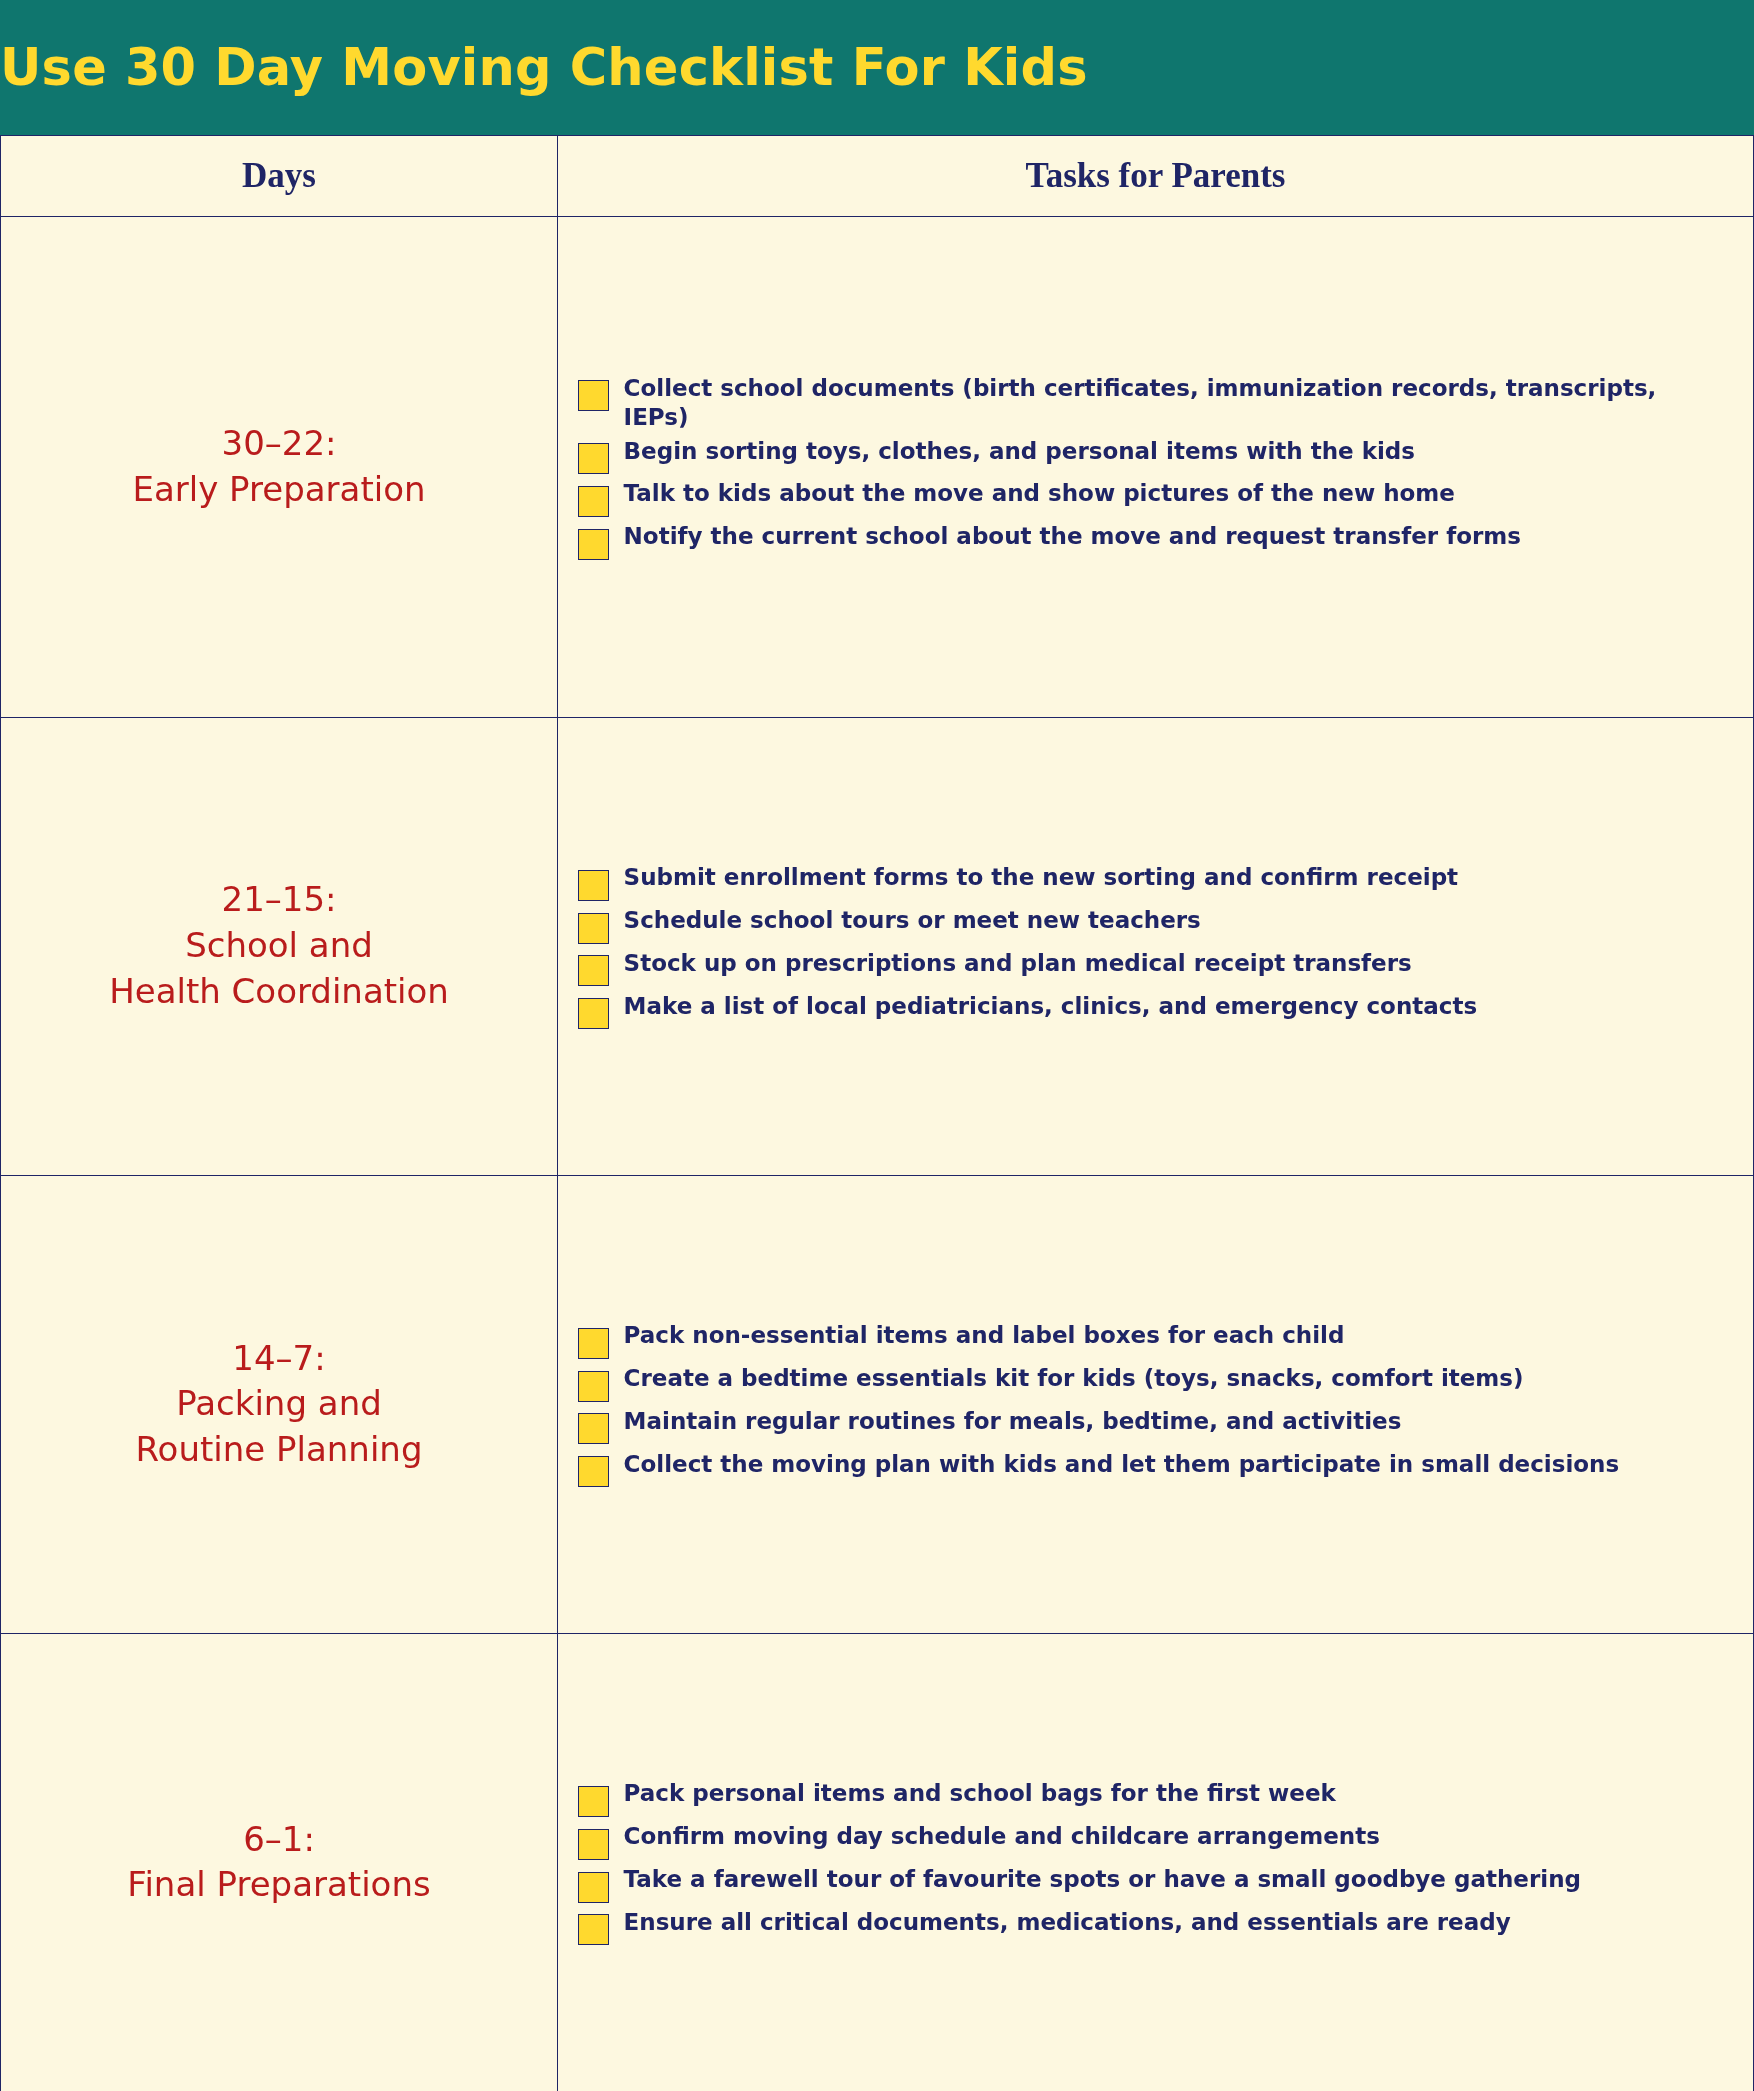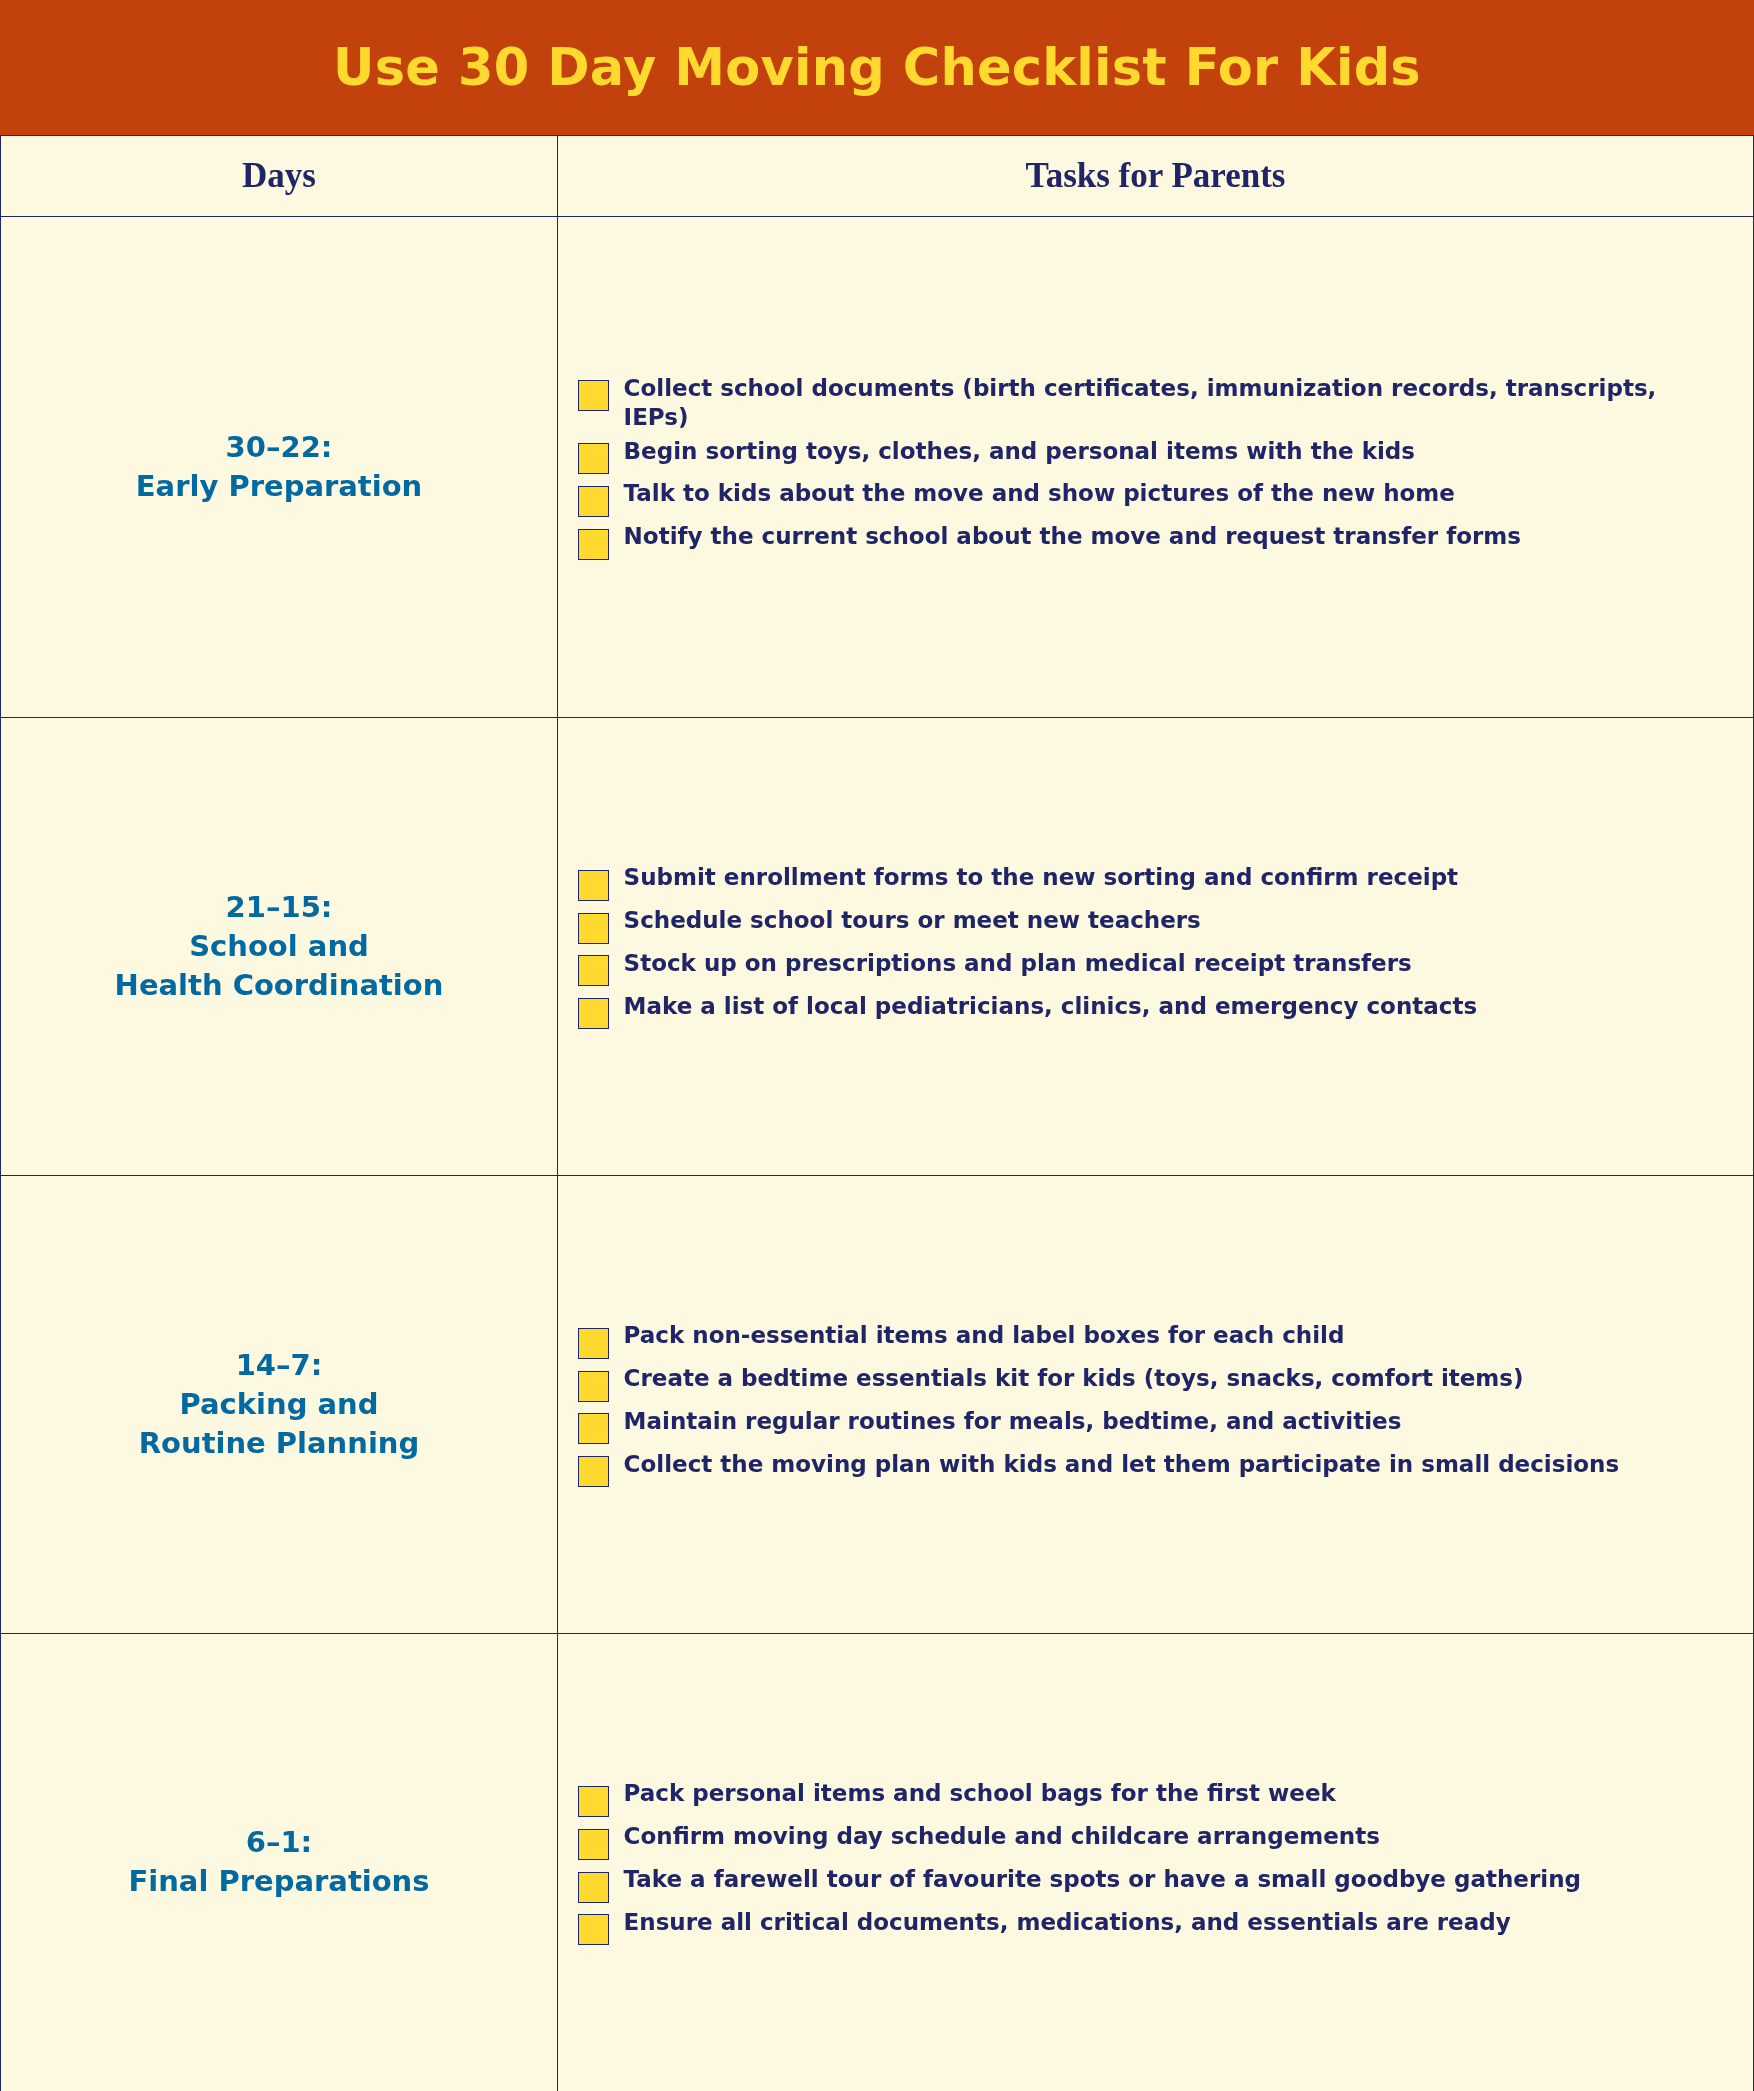--- a/index.html
+++ b/index.html
@@ -10,25 +10,25 @@
     font-family: "DejaVu Sans", sans-serif;
   }
   .page {
     width: 1754px;
     min-height: 2092px;
     background: #fdf8e0;
     display: flex;
     flex-direction: column;
   }
   .title-bar {
-    background: #c2410c;
+    background: #0f766e;
     height: 135px;
     display: flex;
     align-items: center;
-    justify-content: center;
+    justify-content: flex-start;
   }
   .title-bar h1 {
     margin: 0;
     color: #ffd92e;
     font-size: 51px;
     font-weight: bold;
     letter-spacing: 0.2px;
     font-family: "DejaVu Sans", sans-serif;
     text-align: center;
   }
@@ -48,23 +48,23 @@
   .head-cell {
     text-align: center;
     padding: 20px 9.1px;
     color: #1f2566;
     font-size: 35px;
     font-weight: bold;
     font-family: Liberation Serif, serif;
   }
   .days-cell {
     text-align: center;
-    color: #0369a1;
-    font-size: 29px;
-    font-weight: bold;
+    color: #b91c1c;
+    font-size: 34px;
+    font-weight: normal;
     line-height: 1.35;
     padding: 18.3px 16.4px;
   }
   .days-cell .line { display: block; }
   .tasks-cell {
     padding: 22px 24px 22px 20px;
   }
   ul.task-list {
     list-style: none;
     margin: 0;

